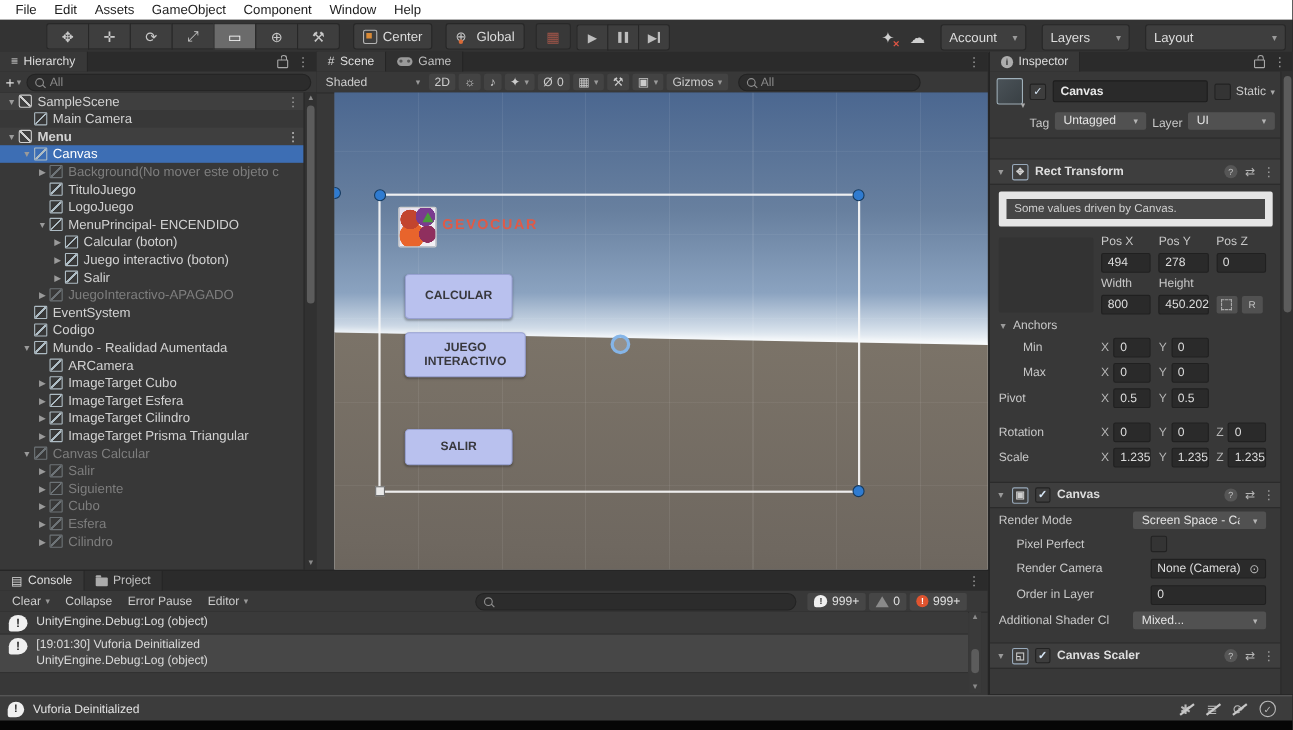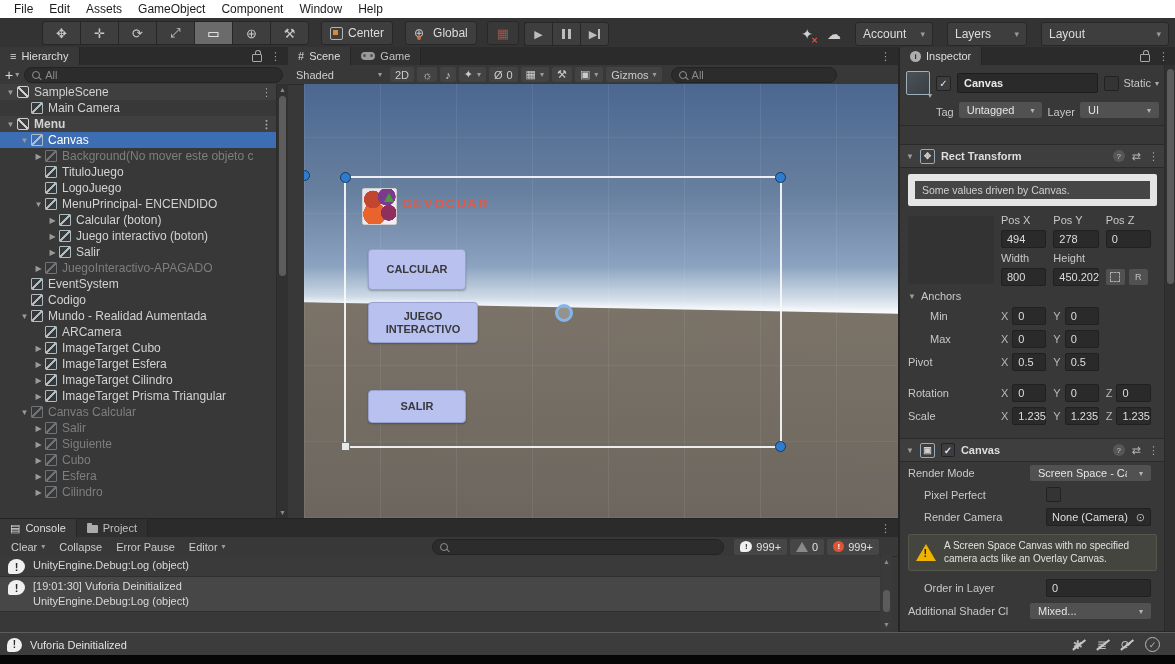--- a/index.html
+++ b/index.html
@@ -733,24 +733,20 @@
       <span class="prop-label">Pixel Perfect</span>
       <div class="checkbox empty">✓</div>
     </div>
     <div class="prop-row indent">
       <span class="prop-label">Render Camera</span>
       <div class="objfield">
         <span class="oval">None (Camera)</span>
         <span class="picker">⊙</span>
       </div>
     </div>
-    <div class="warn-box">
-      <span class="warn-tri"></span>
-      <span>A Screen Space Canvas with no specified camera acts like an Overlay Canvas.</span>
-    </div>
     <div class="prop-row indent">
       <span class="prop-label">Order in Layer</span>
       <div class="field" style="flex:1;">0</div>
     </div>
     <div class="prop-row">
       <span class="prop-label">Additional Shader Cl</span>
       <div class="dropdown">
         <span class="dval">Mixed...</span>
         <span class="caret">▾</span>
       </div>

